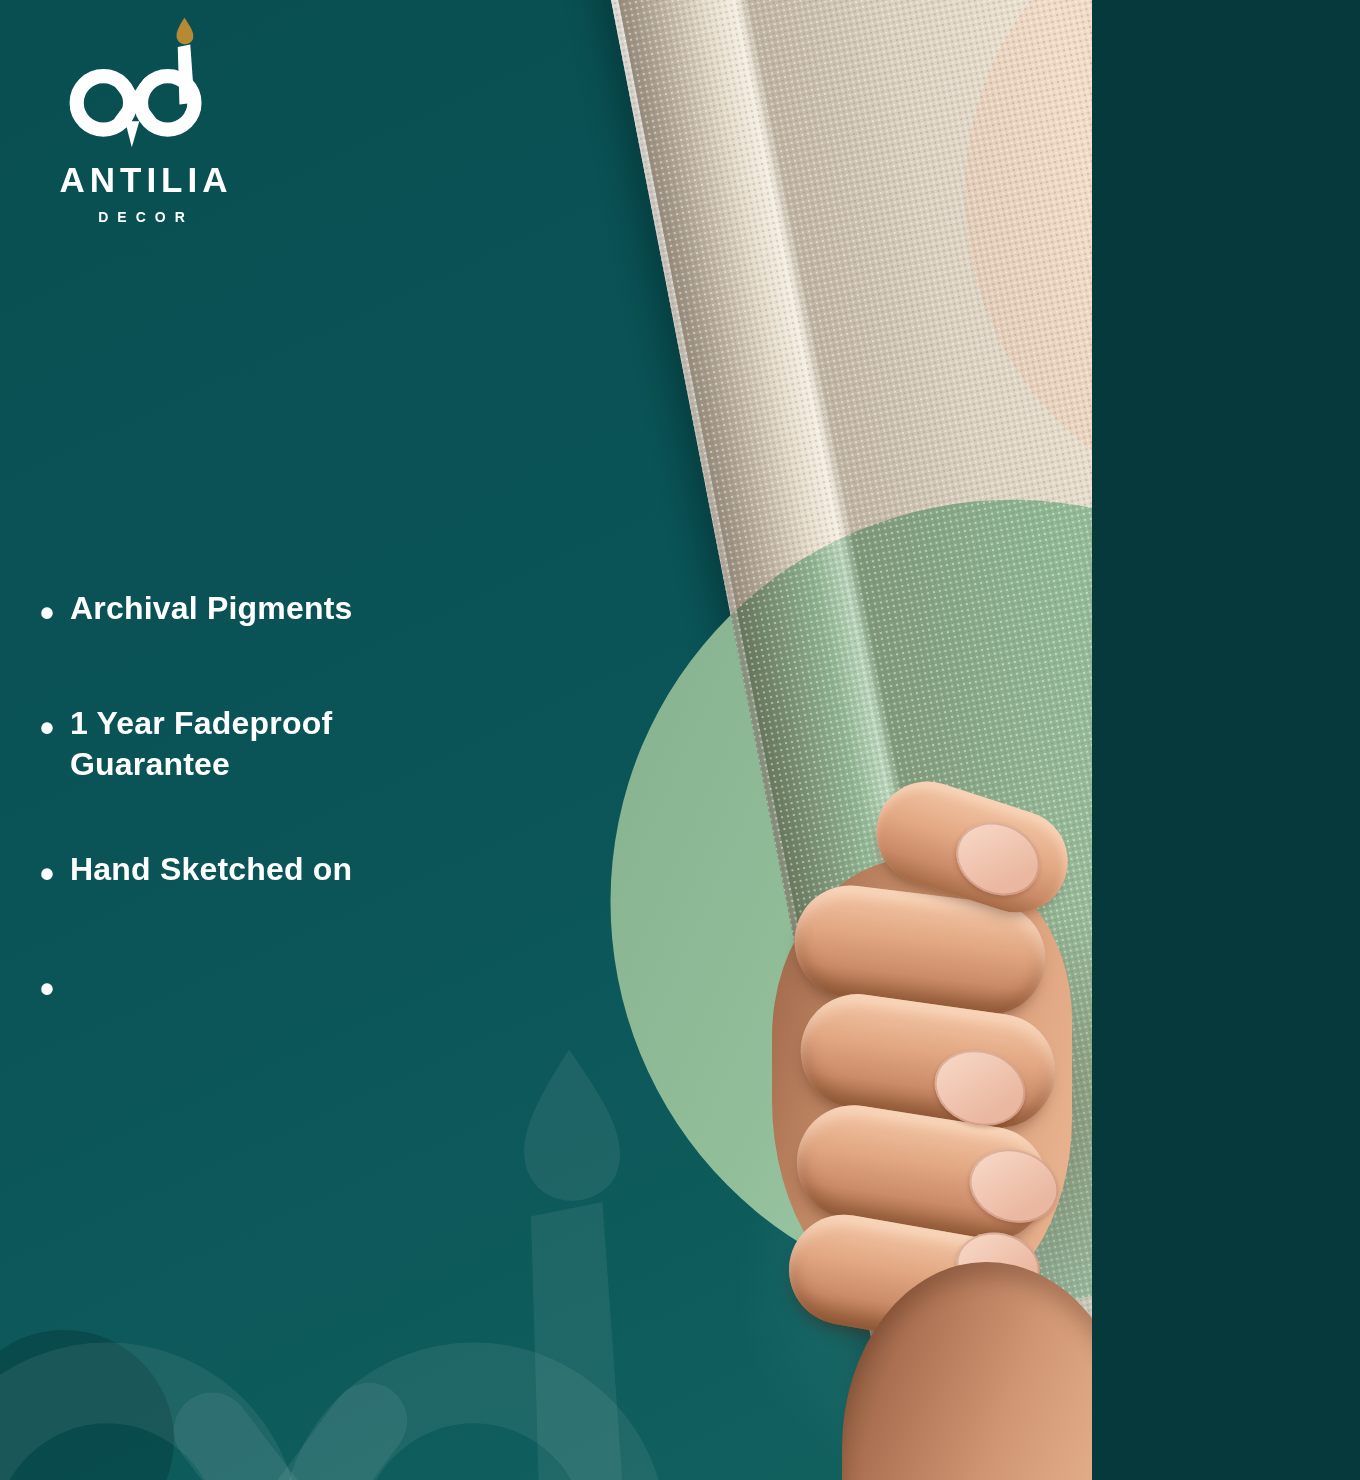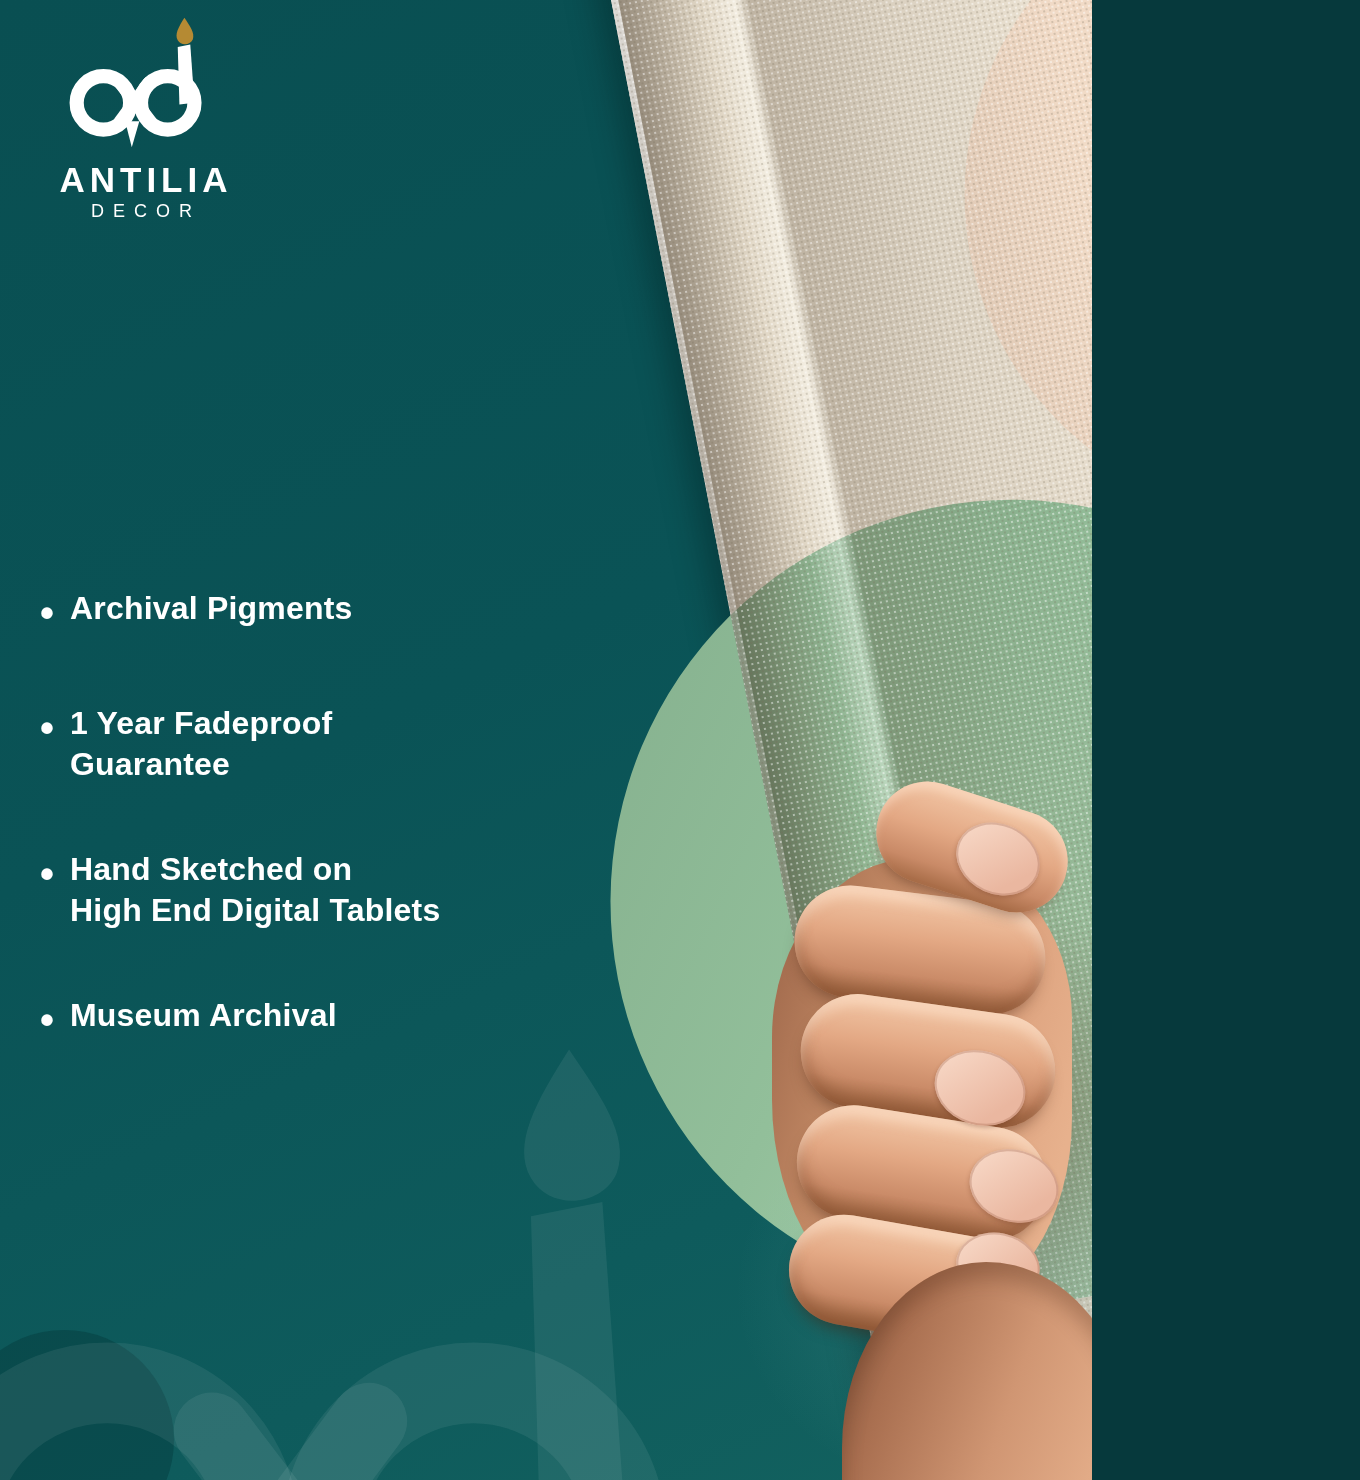--- a/index.html
+++ b/index.html
@@ -9,21 +9,21 @@
     font-family:"Liberation Sans", sans-serif;
   }
   
   .watermark{position:absolute;left:-150px;top:1040px;width:1000px;height:810px;opacity:1;pointer-events:none;}
   .watermark-dark-circle{position:absolute;left:-46px;top:1330px;width:220px;height:220px;border-radius:50%;
     background:rgba(3,52,55,0.38);pointer-events:none;}
   
   .brand{position:absolute;left:38px;top:16px;width:216px;text-align:center;color:#ffffff;}
   .brand svg{display:block;margin:0 auto;}
   .brand-name{margin-top:2px;font-size:35px;font-weight:700;letter-spacing:5px;color:#ffffff;}
-  .brand-sub{margin-top:1px;font-size:18px;font-weight:400;letter-spacing:9px;color:#ffffff;}
+  .brand-sub{margin-top:9px;font-size:14px;font-weight:700;letter-spacing:9px;color:#ffffff;}
   
   .content{position:absolute;left:40px;top:534px;width:700px;z-index:3;}
   .headline{margin:0;font-size:49px;line-height:1.1;font-weight:800;letter-spacing:2px;color:#F2B31C;white-space:nowrap;}
   .features{list-style:none;margin:54px 0 0 0;padding:0;}
   .features li{display:flex;align-items:flex-start;margin-bottom:64px;color:#ffffff;}
   .features .dot{width:30px;flex:0 0 30px;font-size:40px;line-height:1.28;font-weight:700;}
   .features .lines{flex:1;}
   .features .line{display:block;font-size:32px;line-height:1.28;font-weight:700;letter-spacing:0.2px;}
   .features .line:empty{display:none;}
   
@@ -169,25 +169,23 @@
         <span class="dot">•</span>
         <span class="lines">
           <span class="line">1 Year Fadeproof</span>
           <span class="line">Guarantee</span>
         </span>
       </li>
       <li>
         <span class="dot">•</span>
         <span class="lines">
           <span class="line">Hand Sketched on</span>
-          <span class="line">High End Digital Tablets</span>
         </span>
       </li>
       <li>
         <span class="dot">•</span>
         <span class="lines">
-          <span class="line">Museum Archival</span>
         </span>
       </li>
     </ul>
   </div>
 
 </div>
 
 </body></html>

